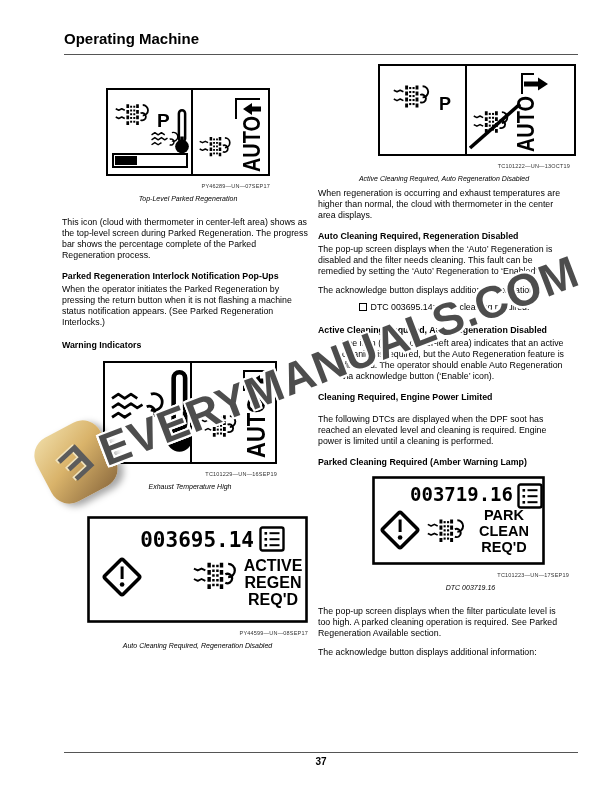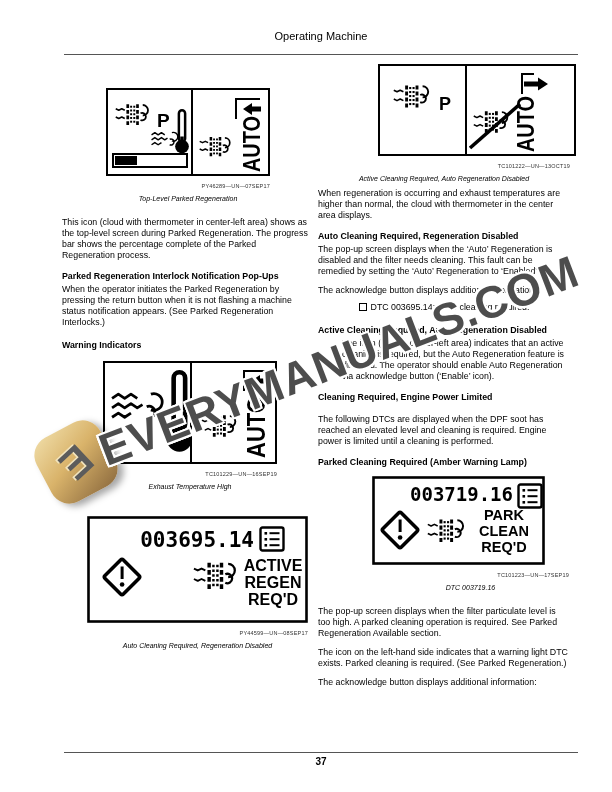--- a/index.html
+++ b/index.html
@@ -1,19 +1,19 @@
 <!DOCTYPE html>
 <html><head>
 <meta charset="utf-8">
 <style>
   html,body{margin:0;padding:0;background:#e8e8e8;}
   .page{position:relative;width:612px;height:792px;background:#fff;margin:0 auto;
         font-family:"Liberation Sans",sans-serif;color:#000;overflow:hidden;}
-  .hdr-title{position:absolute;left:64px;top:30px;width:514px;text-align:center;
-             font-size:11px;font-weight:normal;}
+  .hdr-title{position:absolute;left:64px;top:30px;width:514px;
+             font-size:15px;font-weight:bold;}
   .hdr-rule{position:absolute;left:64px;top:54px;width:514px;height:0;border-top:1.2px solid #555;}
   .ftr-rule{position:absolute;left:64px;top:752px;width:514px;height:0;border-top:1.2px solid #555;}
   .page-num{position:absolute;left:64px;top:756px;width:514px;text-align:center;
             font-size:10px;font-weight:bold;}
   .col{position:absolute;font-size:8.8px;line-height:11px;}
   .col-left{left:62px;top:88px;width:248px;}
   .col-right{left:318px;top:64px;width:252px;}
   .para{margin:8px 0 0 0;}
   .heading{font-weight:bold;margin:10px 0 0 0;}
   .fig{margin-top:10px;}
@@ -213,21 +213,20 @@
           <text x="132" y="44">PARK</text>
           <text x="132" y="60">CLEAN</text>
           <text x="132" y="76">REQ'D</text>
         </g>
       </svg>
       <div class="figcode">TC101223—UN—17SEP19</div>
       <div class="figcaption">DTC 003719.16</div>
     </div>
 
     <p class="para" style="margin-top:13px;">The pop-up screen displays when the filter particulate level is too high. A parked cleaning operation is required. See Parked Regeneration Available section.</p>
-    <p class="para">The icon on the left-hand side indicates that a warning light DTC exists. Parked cleaning is required. (See Parked Regeneration.)</p>
     <p class="para">The acknowledge button displays additional information:</p>
   </div>
 
   <div class="wm-logo">
     <span>E</span>
   </div>
   <div class="wm-text">EVERYMANUALS.COM</div>
 
   <div class="ftr-rule"></div>
   <div class="page-num">37</div>

